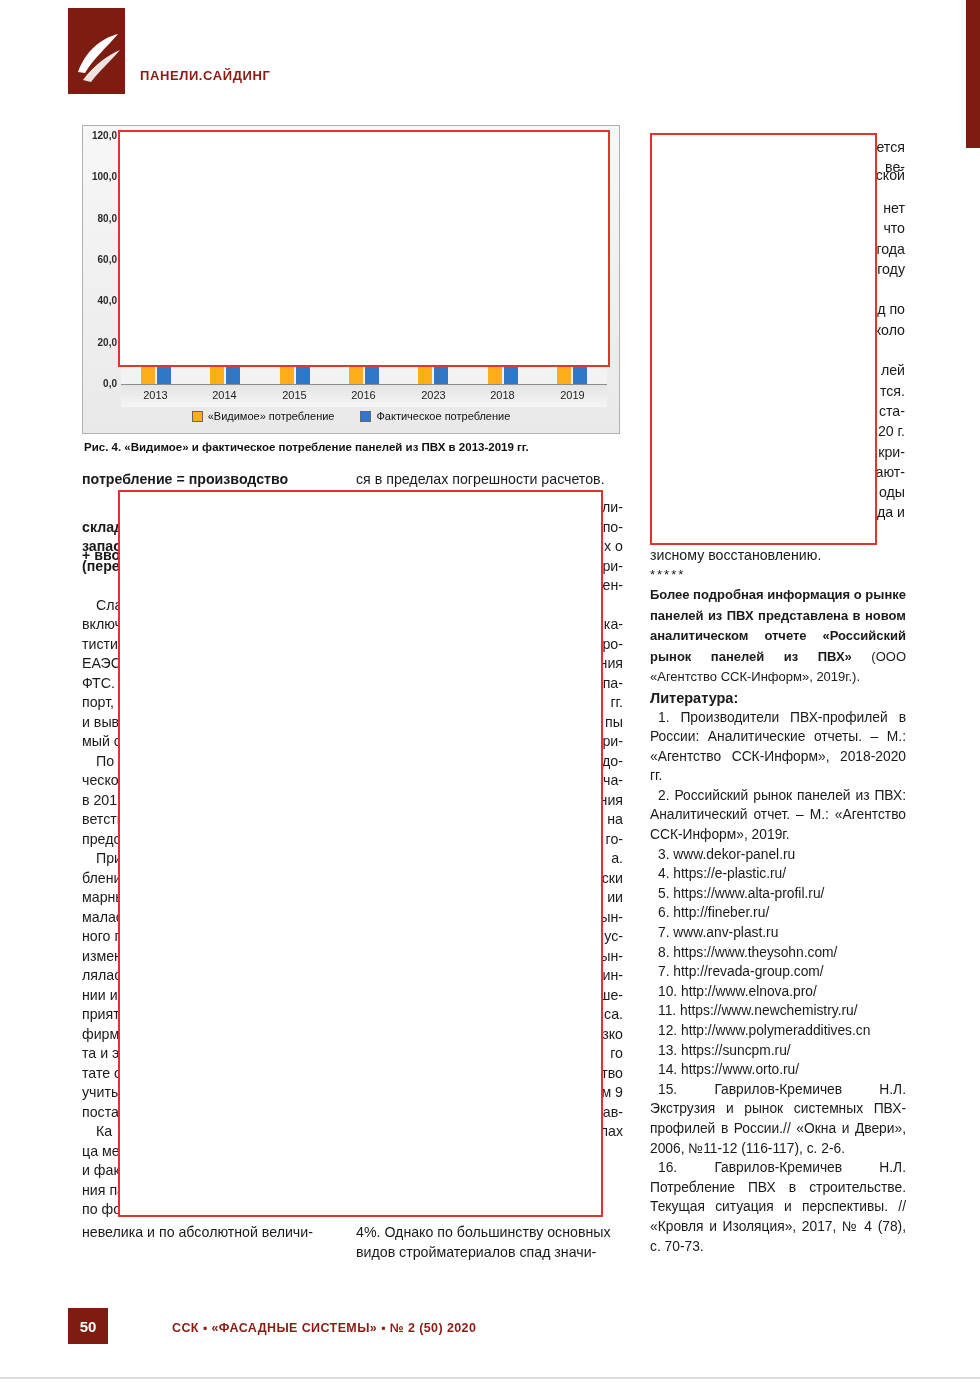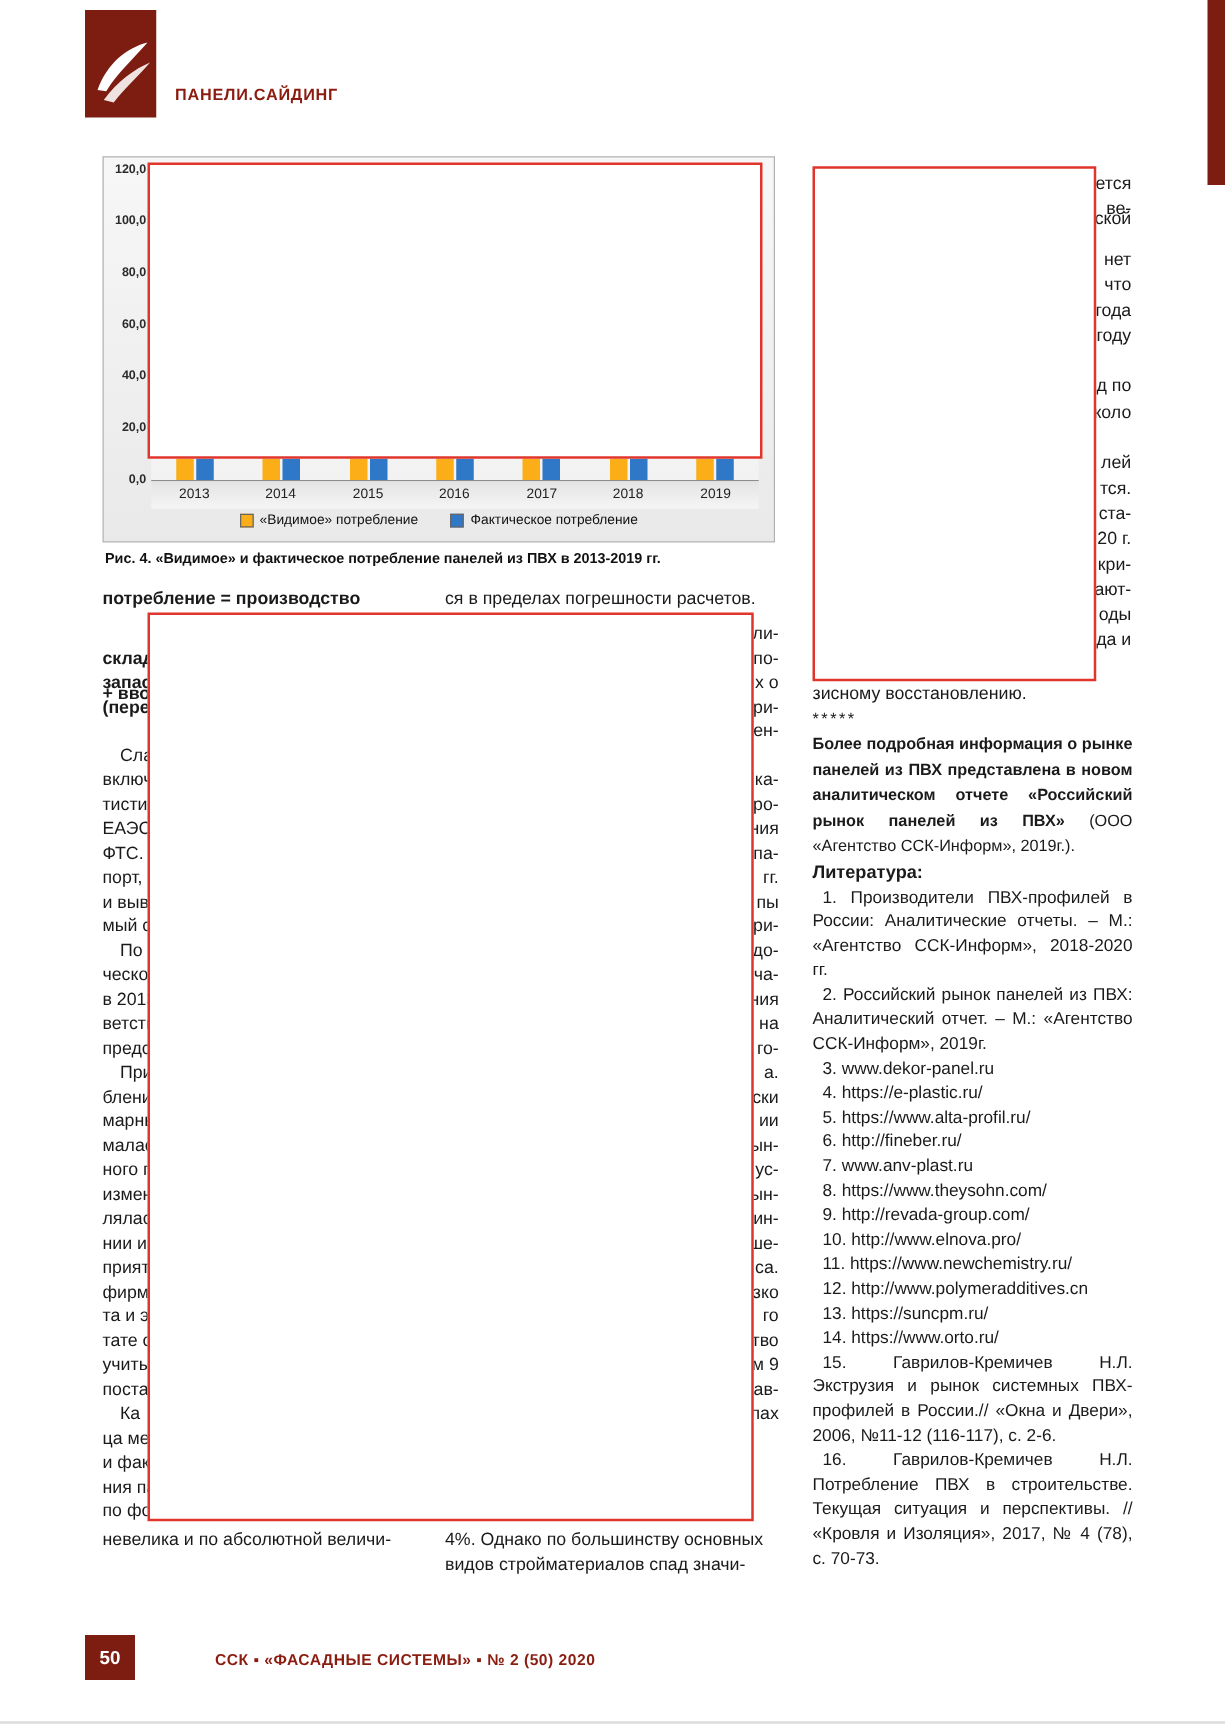--- a/index.html
+++ b/index.html
@@ -100,21 +100,21 @@
         <div class="bar" style="left: 244px; width: 14px; height: 207px; background: rgb(46, 120, 199);"></div>
         <div class="bar" style="left: 313px; width: 14px; height: 207px; background: rgb(46, 120, 199);"></div>
         <div class="bar" style="left: 383px; width: 14px; height: 207px; background: rgb(46, 120, 199);"></div>
         <div class="bar" style="left: 452px; width: 14px; height: 207px; background: rgb(46, 120, 199);"></div>
       </div>
     <div class="xband" id="xband">
         <div class="xlabel" style="left: 0px; width: 69px;">2013</div>
         <div class="xlabel" style="left: 69px; width: 69px;">2014</div>
         <div class="xlabel" style="left: 139px; width: 69px;">2015</div>
         <div class="xlabel" style="left: 208px; width: 69px;">2016</div>
-        <div class="xlabel" style="left: 278px; width: 69px;">2017</div>
+        <div class="xlabel" style="left: 278px; width: 69px;">2023</div>
         <div class="xlabel" style="left: 347px; width: 69px;">2018</div>
         <div class="xlabel" style="left: 417px; width: 69px;">2019</div>
       </div>
     <div class="legend" id="legend">
         <div class="legend-item">
           <div class="legend-swatch" style="background: rgb(251, 174, 23);"></div>
           <div>«Видимое» потребление</div>
         </div>
         <div class="legend-item">
           <div class="legend-swatch" style="background: rgb(46, 120, 199);"></div>
@@ -241,21 +241,21 @@
     <p class="lit-heading">Литература:</p>
     <div id="lit-list">
         <p class="lit-item">1. Производители ПВХ-профилей в России: Аналитические отчеты. – М.: «Агентство ССК-Информ», 2018-2020 гг.</p>
         <p class="lit-item">2. Российский рынок панелей из ПВХ: Аналитический отчет. – М.: «Агентство ССК-Информ», 2019г.</p>
         <p class="lit-item">3. www.dekor-panel.ru</p>
         <p class="lit-item">4. https://e-plastic.ru/</p>
         <p class="lit-item">5. https://www.alta-profil.ru/</p>
         <p class="lit-item">6. http://fineber.ru/</p>
         <p class="lit-item">7. www.anv-plast.ru</p>
         <p class="lit-item">8. https://www.theysohn.com/</p>
-        <p class="lit-item">9. http://revada-group.com/</p>
+        <p class="lit-item">7. http://revada-group.com/</p>
         <p class="lit-item">10. http://www.elnova.pro/</p>
         <p class="lit-item">11. https://www.newchemistry.ru/</p>
         <p class="lit-item">12. http://www.polymeradditives.cn</p>
         <p class="lit-item">13. https://suncpm.ru/</p>
         <p class="lit-item">14. https://www.orto.ru/</p>
         <p class="lit-item">15. Гаврилов-Кремичев Н.Л. Экструзия и рынок системных ПВХ-профилей в России.// «Окна и Двери», 2006, №11-12 (116-117), с. 2-6.</p>
         <p class="lit-item">16. Гаврилов-Кремичев Н.Л. Потребление ПВХ в строительстве. Текущая ситуация и перспективы. // «Кровля и Изоляция», 2017, № 4 (78), с. 70-73.</p>
       </div>
   </div>
 

